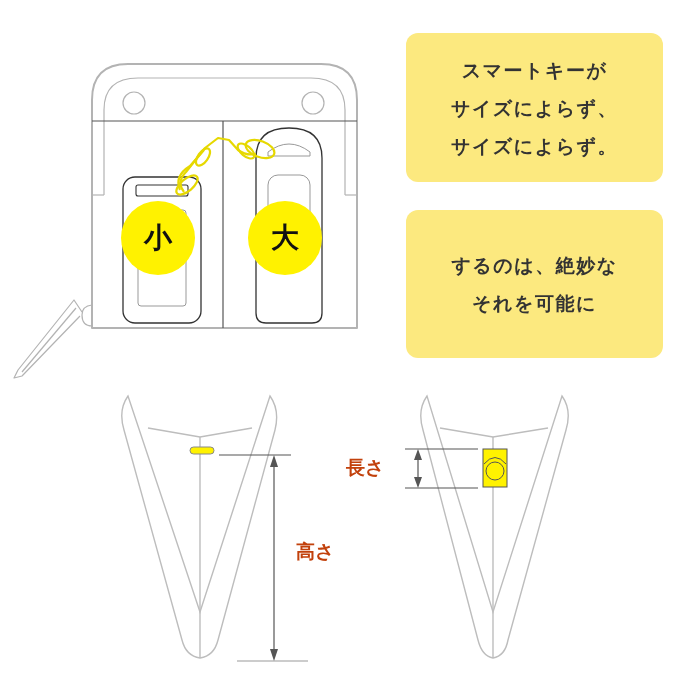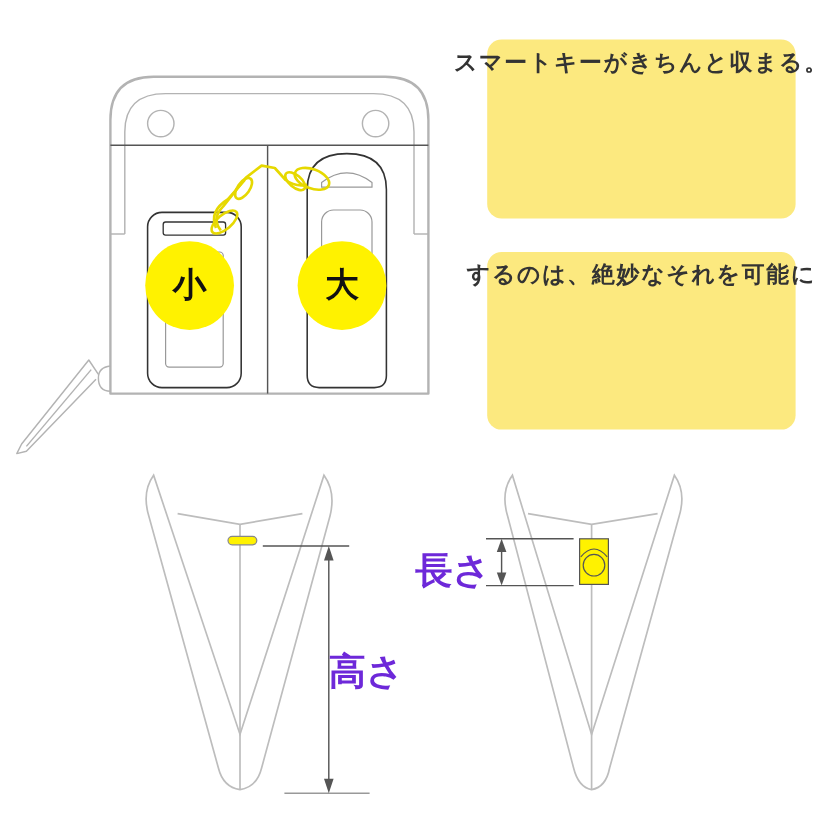--- a/index.html
+++ b/index.html
@@ -4,34 +4,34 @@
 <style>
   html, body { margin: 0; padding: 0; background: #ffffff; }
   body { width: 700px; height: 700px; position: relative; overflow: hidden;
          font-family: "DejaVu Sans", "Liberation Sans", sans-serif; }
   .art { position: absolute; left: 0; top: 0; }
   .callout {
     position: absolute; left: 406px; width: 257px;
     background: #fce97f; border-radius: 12px;
     color: #333333; font-weight: bold; font-size: 19px;
     text-align: center; letter-spacing: 1.5px;
-    display: flex; flex-direction: row; justify-content: center;
+    display: flex; flex-direction: column; justify-content: center;
   }
   .callout .line { line-height: 38px; white-space: nowrap; }
   #callout-1 { top: 33px; height: 149px; }
   #callout-2 { top: 210px; height: 148px; }
   .badge {
     position: absolute; width: 74px; height: 74px; border-radius: 50%;
     background: #fff200; color: #111; font-weight: bold; font-size: 28px;
     display: flex; align-items: center; justify-content: center;
   }
   #badge-small { left: 121px; top: 201px; }
   #badge-large { left: 248px; top: 201px; }
-  .dim-label { position: absolute; font-weight: bold; font-size: 31px; color: #6d28d9; white-space: nowrap; }
-  #label-height { left: 274px; top: 539px; }
+  .dim-label { position: absolute; font-weight: bold; font-size: 19px; color: #c2410c; white-space: nowrap; }
+  #label-height { left: 296px; top: 539px; }
   #label-length { left: 346px; top: 455px; }
 </style>
 </head>
 <body>
 
 <svg class="art" width="700" height="700" viewBox="0 0 700 700" xmlns="http://www.w3.org/2000/svg">
 
   <g fill="none" stroke-linejoin="round">
 
     <path d="M92 328 L92 100 Q92 64 128 64 L321 64 Q357 64 357 100 L357 328 Z" stroke="#b3b3b3" stroke-width="2" fill="#ffffff"></path>
@@ -106,21 +106,22 @@
     <polygon points="418,449 414,460 422,460" stroke="none"></polygon>
     <polygon points="418,488 414,477 422,477" stroke="none"></polygon>
   </g>
 </svg>
 
 <div class="badge" id="badge-small">小</div>
 <div class="badge" id="badge-large">大</div>
 
 <div class="callout" id="callout-1">
   <div class="line">スマートキーが</div>
-  <div class="line">きちんと収まる。</div>
+  <div class="line">サイズによらず、</div>
+  <div class="line">サイズによらず。</div>
 </div>
 
 <div class="callout" id="callout-2">
   <div class="line">するのは、絶妙な</div>
   <div class="line">それを可能に</div>
 </div>
 
 <div class="dim-label" id="label-height">高さ</div>
 <div class="dim-label" id="label-length">長さ</div>
 

